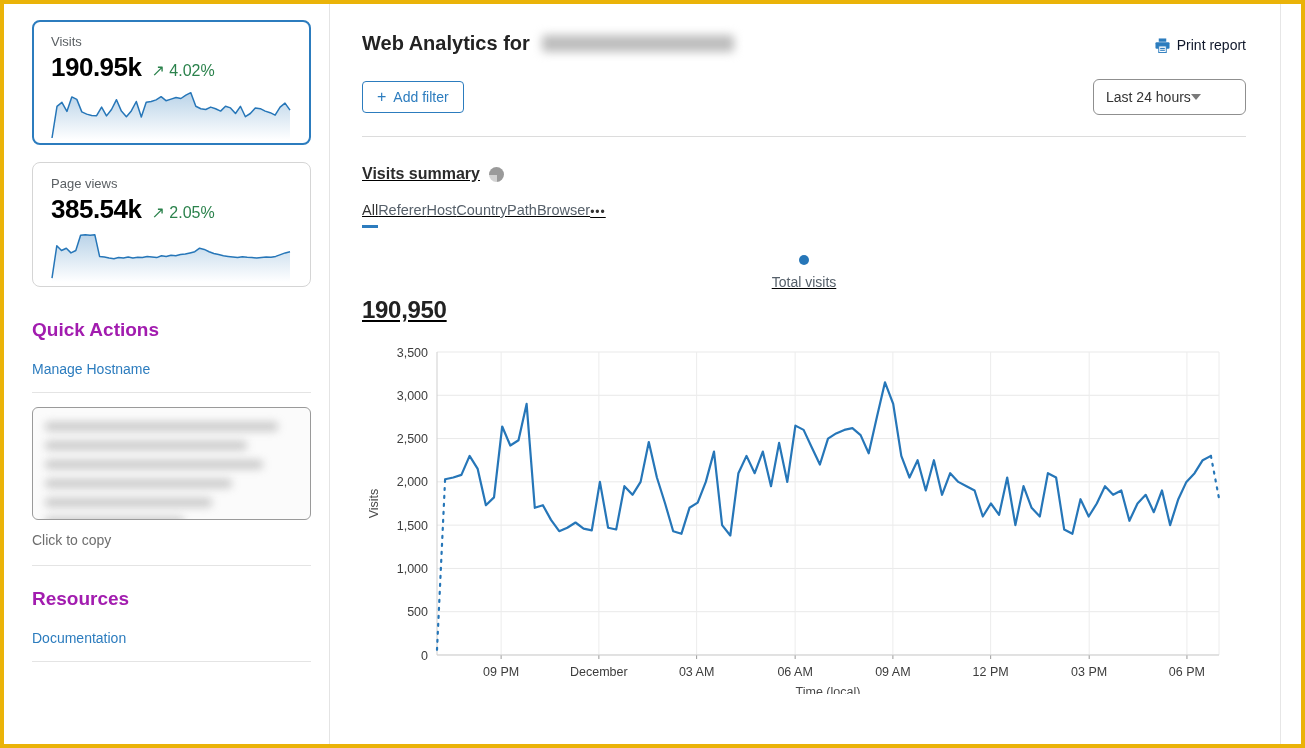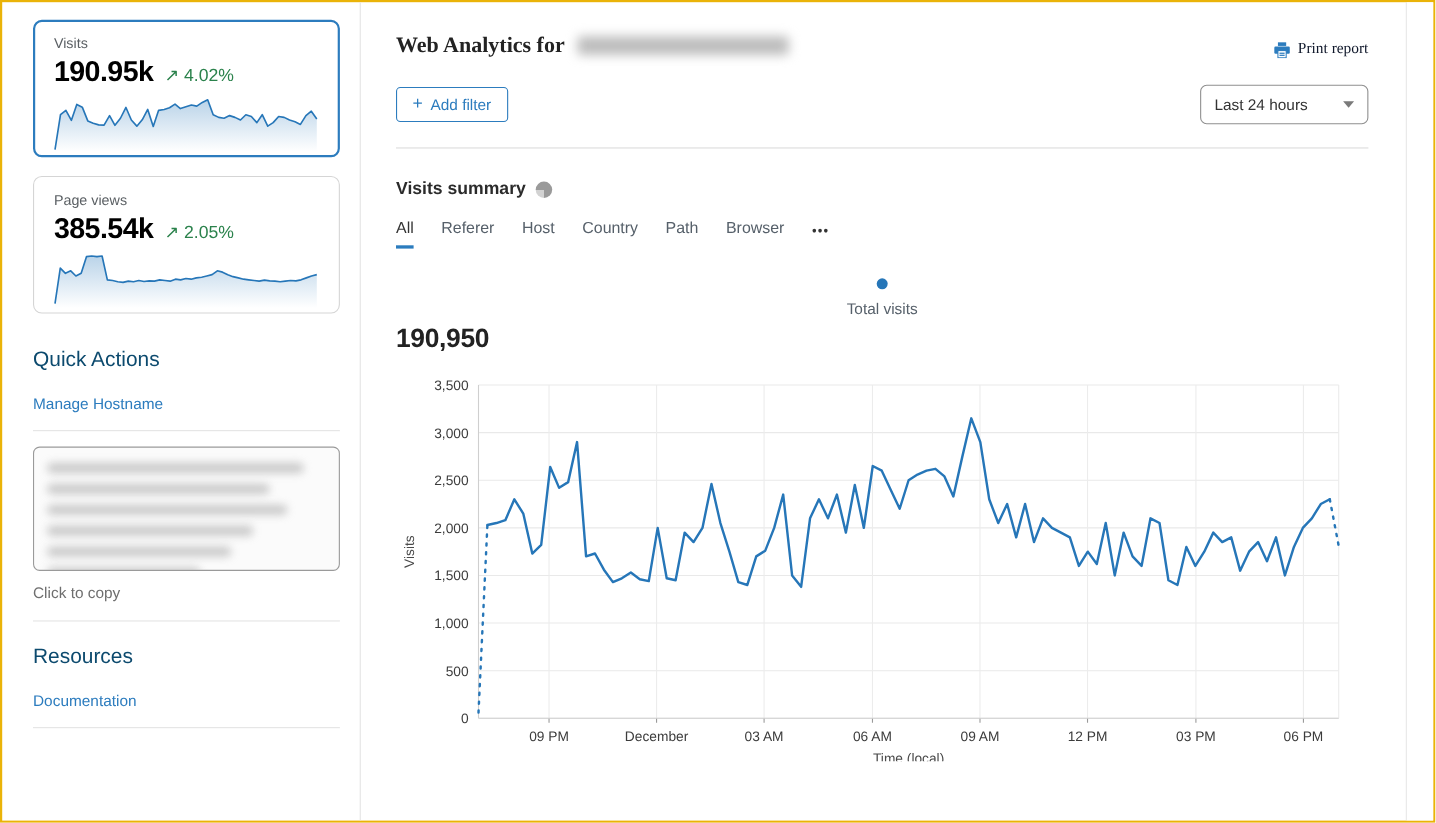--- a/index.html
+++ b/index.html
@@ -1,56 +1,56 @@
 <!DOCTYPE html>
 <html><head>
 <meta charset="utf-8">
 <style>
   * { box-sizing: border-box; margin: 0; padding: 0; }
   body { font-family: "Liberation Sans", sans-serif; background: #fff; }
-  .app { width: 1305px; height: 748px; border: 2px solid #eab308; background: #fff; display: flex; overflow: hidden; }
+  .app { width: 1305px; height: 748px; border: 4px solid #eab308; background: #fff; display: flex; overflow: hidden; }
 
   
   .sidebar { flex: 0 0 326px; border-right: 1px solid #e4e4e4; padding: 16px 18px 0 28px; }
   .metric-card { border: 1px solid #d5d5d5; border-radius: 8px; padding: 13px 18px 4px 18px; margin-bottom: 17px; background: #fff; cursor: pointer; height: 125px; overflow: hidden; }
   .metric-card.selected { border: 2px solid #2c7cbe; padding: 12px 17px 0 17px; }
   .card-label { font-size: 13px; color: #5a5f63; }
   .card-value-row { display: flex; align-items: baseline; gap: 10px; margin-top: 3px; }
   .card-value { font-size: 26px; font-weight: bold; color: #000000; letter-spacing: -0.5px; }
   .delta { font-size: 16px; color: #2b824c; }
   .spark { display: block; margin-top: 2px; }
-  .side-h2 { font-size: 19px; font-weight: normal; color: #0c4a6e; margin-top: 32px; }
+  .side-h2 { font-size: 19px; font-weight: bold; color: #a21caf; margin-top: 32px; }
   .side-link { display: inline-block; font-size: 14px; color: #2c7cbe; text-decoration: none; margin-top: 20px; cursor: pointer; }
   .side-divider { border: none; border-top: 1px solid #e4e4e4; margin-top: 14px; }
   .snippet-label { font-size: 14px; color: #333; margin-top: 14px; }
   .code-box { margin-top: 14px; border: 1px solid #9a9a9a; border-radius: 6px; background: #fbfbfb; height: 113px; padding: 14px 12px; overflow: hidden; cursor: pointer; }
   .blur-line { height: 9px; border-radius: 4px; background: #9f9f9f; opacity: .55; filter: blur(4px); margin-bottom: 10px; }
   .copy-hint { font-size: 14px; color: #6e6e6e; margin-top: 12px; }
 
   
   .main { flex: 0 0 951px; border-right: 1px solid #e6e6e6; }
   .gutter { flex: 1; background: #fff; }
   .header-area { padding: 28px 34px 0 32px; }
-  .title-row { display: flex; justify-content: space-between; align-items: flex-end; font-family: Liberation Serif, serif; }
+  .title-row { display: flex; justify-content: space-between; align-items: center; }
   .page-title { font-size: 20px; font-weight: bold; color: #232323; display: flex; align-items: center; }
   .redacted-domain { display: inline-block; width: 192px; height: 17px; margin-left: 12px; background: #bdbdbd; border-radius: 3px; filter: blur(5px); }
   .print-link { display: flex; align-items: center; gap: 7px; color: #0f172a; font-size: 14px; cursor: pointer; margin-top: 3px; padding-left: 34px; }
   .filter-row { display: flex; justify-content: space-between; align-items: center; margin-top: 24px; }
   .add-filter-btn { display: inline-flex; align-items: center; gap: 7px; border: 1px solid #2c7cbe; border-radius: 4px; color: #2c7cbe; font-size: 14px; padding: 7px 14px; background: #fff; cursor: pointer; }
   .plus-glyph { font-size: 16px; line-height: 1; }
-  .time-select { display: flex; justify-content: space-between; align-items: center; width: 153px; border: 1px solid #8f8f8f; border-radius: 6px; padding: 9px 12px; font-size: 14px; color: #333; cursor: pointer; background: #fff; }
+  .time-select { display: flex; align-items: center; width: 153px; border: 1px solid #8f8f8f; border-radius: 6px; padding: 9px 12px; font-size: 14px; color: #333; cursor: pointer; background: #fff; }
   .caret-down { width: 0; height: 0; border-left: 5px solid transparent; border-right: 5px solid transparent; border-top: 6px solid #7a7a7a; }
   .header-divider { border: none; border-top: 1px solid #dcdcdc; margin-top: 21px; }
 
-  .summary-area { padding: 28px 34px 0 32px; }
+  .summary-area { padding: 28px 34px 0 32px; text-decoration: underline; }
   .summary-title-row { display: flex; align-items: center; gap: 9px; }
   .summary-title { font-size: 16px; font-weight: bold; color: #2b2b2b; }
   .help-icon { width: 15px; height: 15px; border-radius: 50%; background: conic-gradient(from -90deg, #9a9a9a 0 270deg, #d2d2d2 270deg 360deg); cursor: pointer; }
   .summary-desc { font-size: 14.5px; color: #555; margin-top: 13px; }
-  .tabs-row { display: flex; align-items: center; gap: 25px; margin-top: 19px; }
+  .tabs-row { display: flex; align-items: center; margin-top: 19px; }
   .tab { font-size: 14.5px; color: #56606a; padding-bottom: 7px; cursor: pointer; border-bottom: 3px solid transparent; }
   .tab.active { color: #333; border-bottom-color: #2c7cbe; }
   .more-tabs { font-size: 12px; color: #333; letter-spacing: 1px; cursor: pointer; padding-bottom: 7px; }
   .legend-row { display: flex; align-items: center; gap: 9px; margin-top: 27px; flex-direction: column; }
   .legend-dot { width: 10px; height: 10px; border-radius: 50%; background: #2676b8; }
   .legend-label { font-size: 14px; color: #56606a; }
   .total-value { font-size: 24px; font-weight: bold; color: #222; margin-top: 6px; letter-spacing: -0.3px; }
   .chart-wrap { margin-top: 18px; }
   .tick { font-size: 12.5px; fill: #3c3c3c; font-family: "Liberation Sans", sans-serif; }
   .axis-title { font-size: 12.5px; fill: #494949; font-family: "Liberation Sans", sans-serif; }

